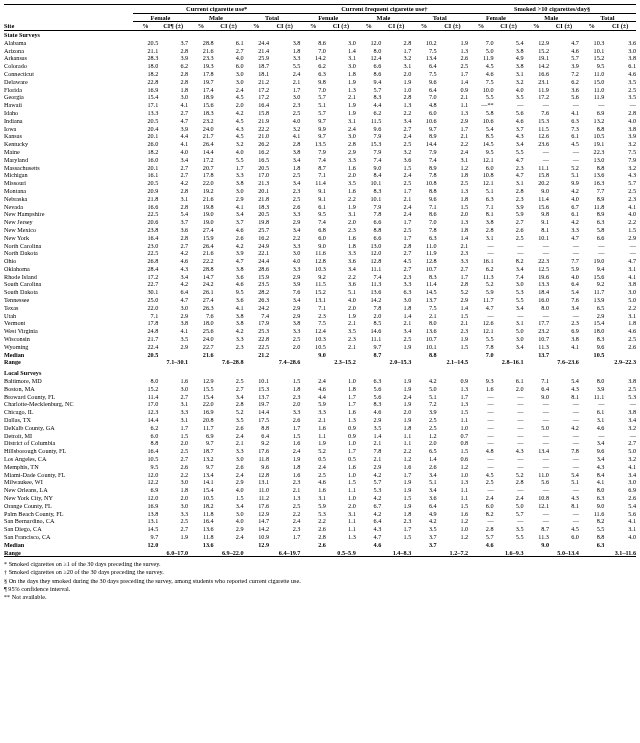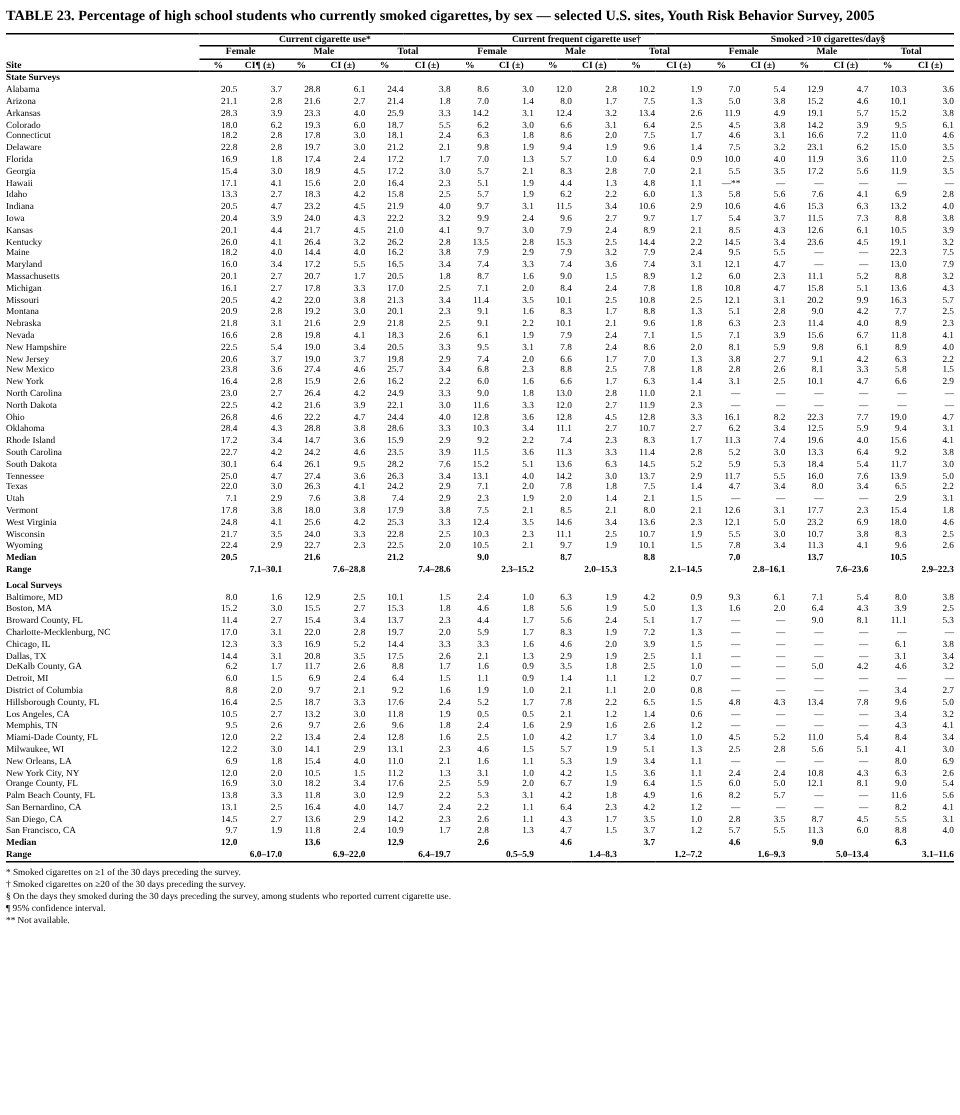--- a/index.html
+++ b/index.html
@@ -46,21 +46,20 @@
   }
   .footnotes div{white-space:nowrap;}
   .thinline{border-top:1px solid #000;height:0;font-size:0;line-height:0;}
   .underline-cell{border-bottom:1px solid #000;}
 </style>
 </head>
 <body>
 
 <div class="page">
 
-  <div class="title">TABLE 23. Percentage of high school students who currently smoked cigarettes, by sex — selected U.S. sites, Youth Risk Behavior Survey, 2005</div>
 
   <table class="tbl">
     <colgroup>
       <col style="width:86px">
       <col style="width:17px">
         <col style="width:20px">
       <col style="width:17px">
         <col style="width:20px">
       <col style="width:17px">
         <col style="width:21px">

